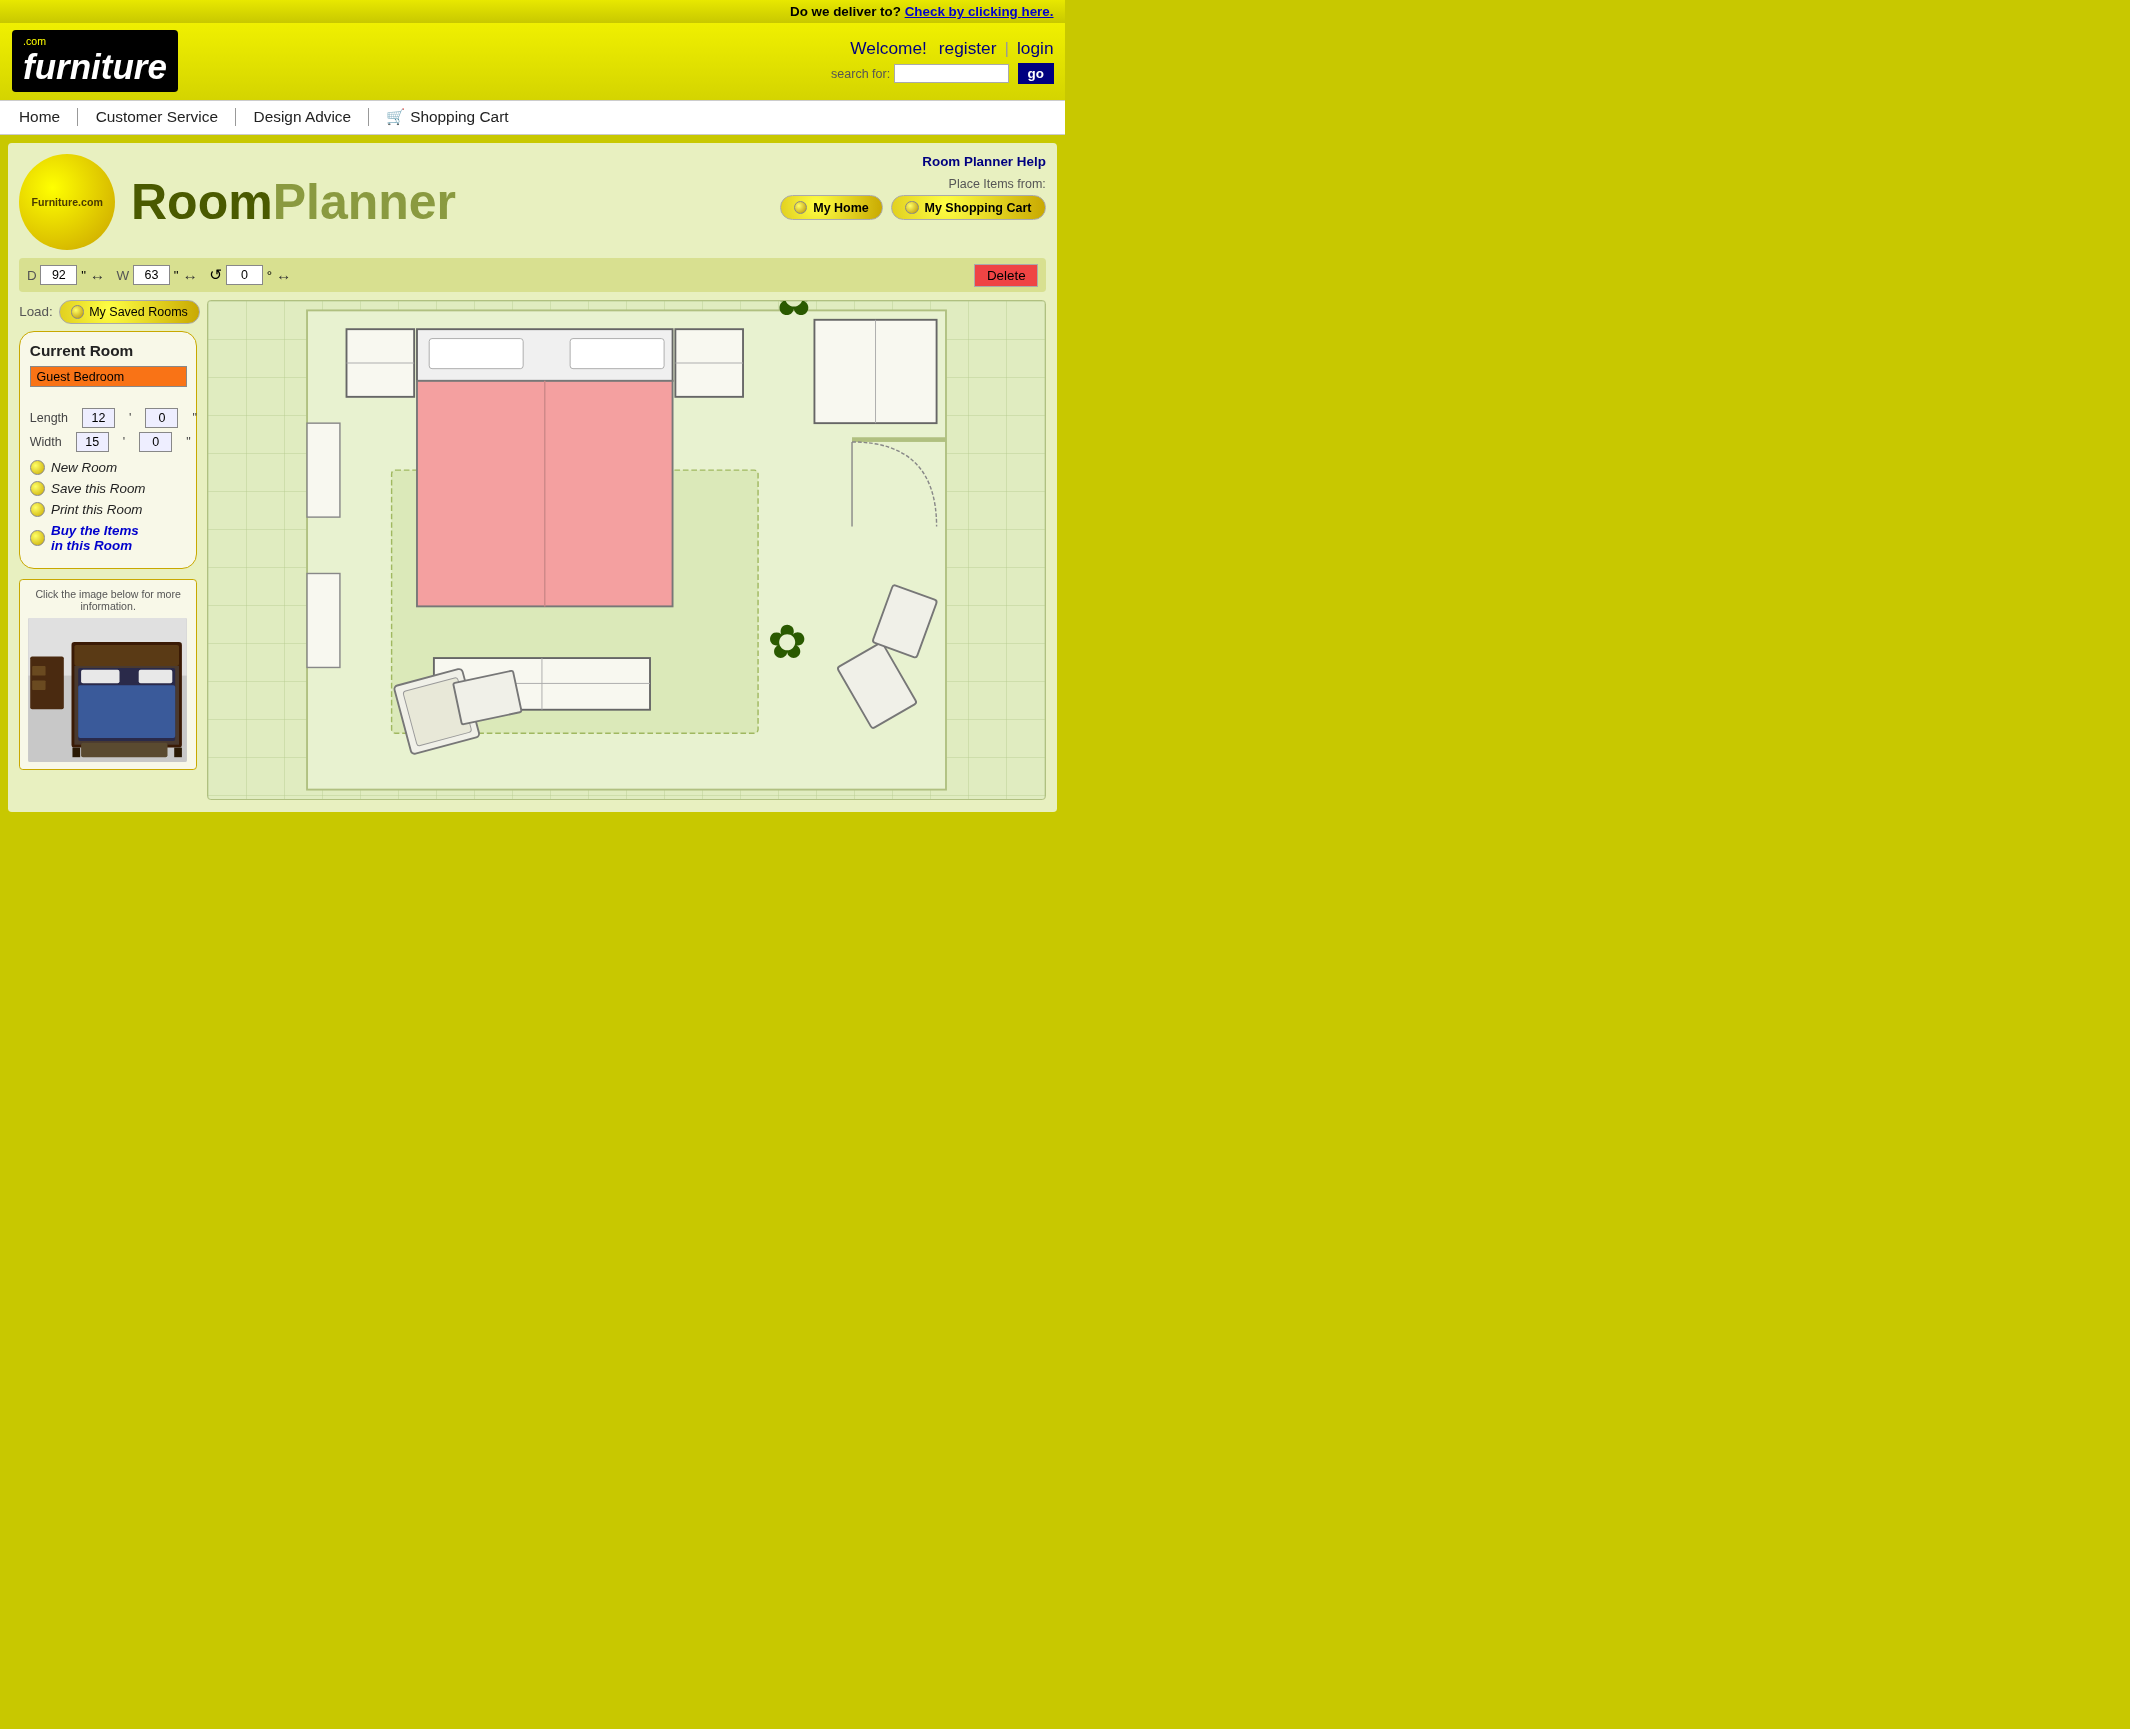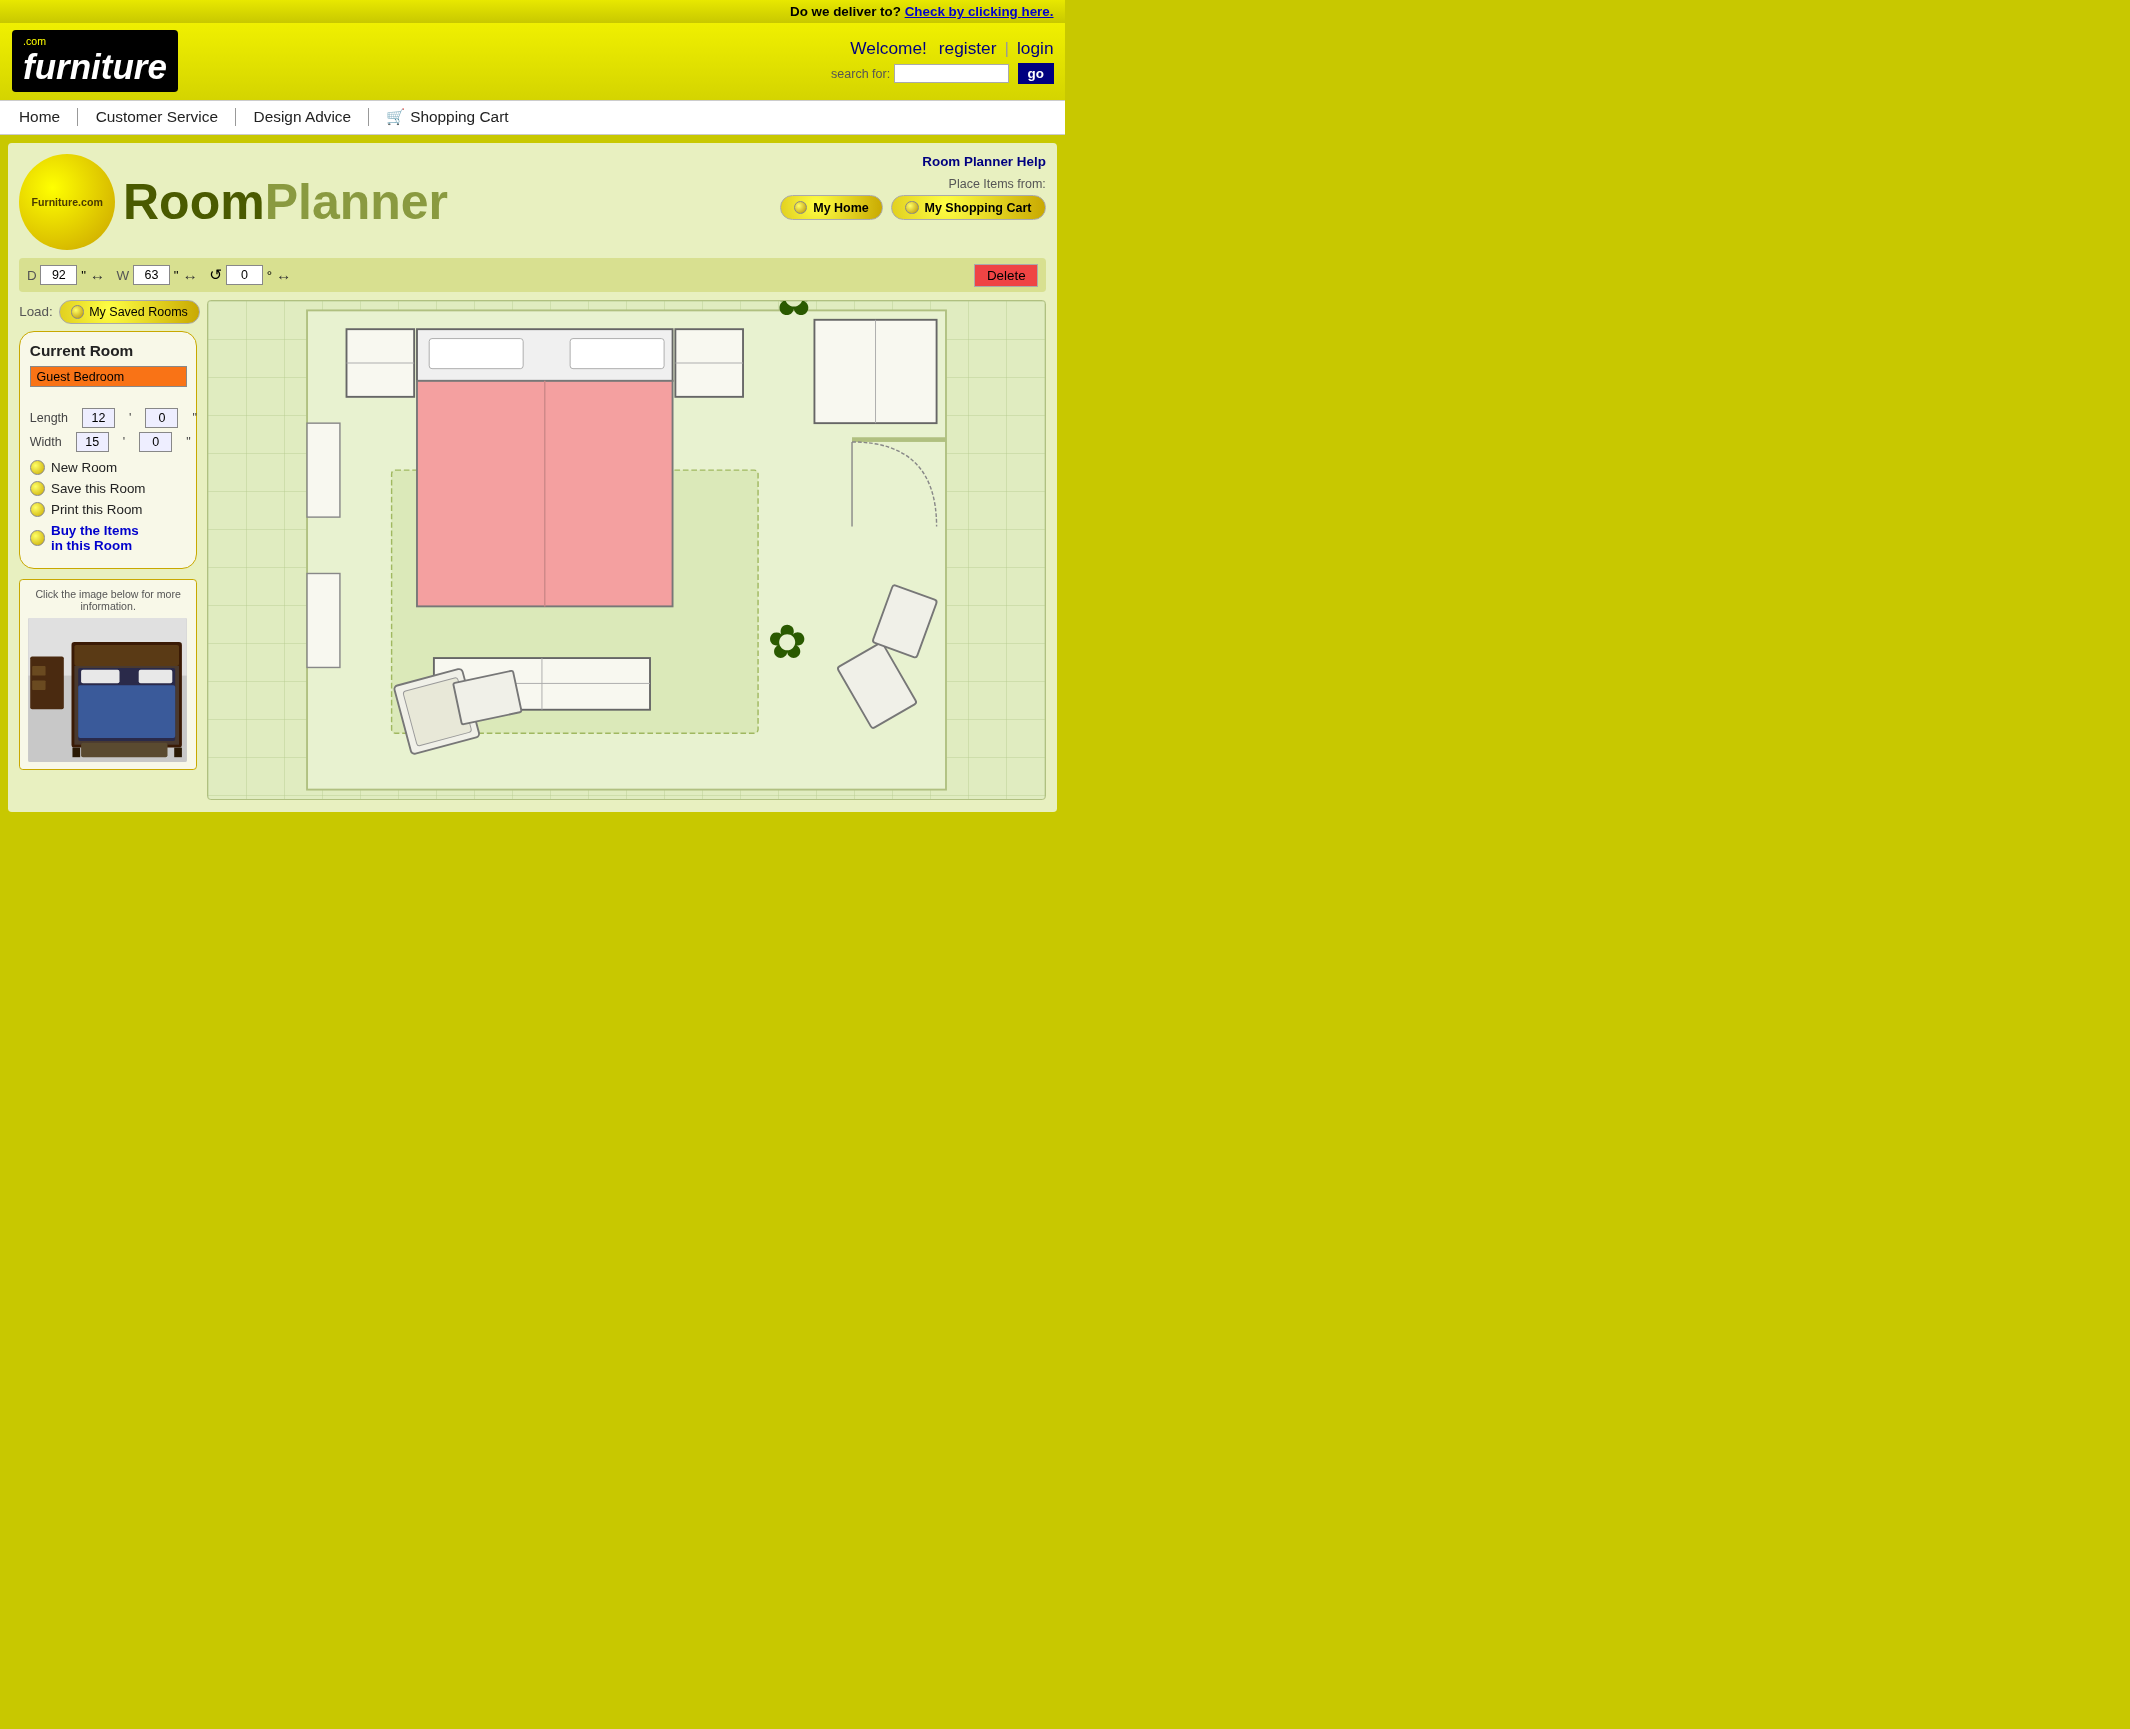--- a/index.html
+++ b/index.html
@@ -97,21 +97,21 @@
       flex-direction: column;
       align-items: center;
       justify-content: center;
       margin-right: -9.6px;
       z-index: 1;
     }
     .planner-logo-text {
       font-size: 50px;
       font-weight: bold;
       color: #4a5a00;
-      margin-left: 4px;
+      margin-left: 12px;
     }
 
     .planner-right { text-align: right; }
     .planner-help { color: #000080; font-size: 13.4px; font-weight: bold; cursor: pointer; }
     .place-items { margin-top: 7.7px; }
     .place-items-label { font-size: 12.5px; color: #555; text-align: right; }
     .place-btns { display: flex; gap: 7.7px; justify-content: flex-end; margin-top: 3.8px; }
     .place-btn {
       background: radial-gradient(circle at 35% 35%, #ffff44, #c8a800);
       border: 1px solid #aaa;
@@ -213,21 +213,21 @@
       width: 33px;
       border: 1px solid #888;
       padding: 1.9px 3.8px;
       font-size: 12.5px;
       text-align: center;
       background: #eeeeff;
     }
     .dim-sep { font-size: 12.5px; color: #444; }
 
     
-    .room-actions { margin-top: 7.7px; }
+    .room-actions { margin-top: 7.7px; font-style: italic; }
     .room-action-item {
       display: flex;
       align-items: center;
       gap: 5.8px;
       margin-bottom: 5.8px;
       cursor: pointer;
     }
     .action-dot {
       width: 15.4px; height: 15.4px;
       background: radial-gradient(circle at 35% 35%, #ffff66, #c8a800);

